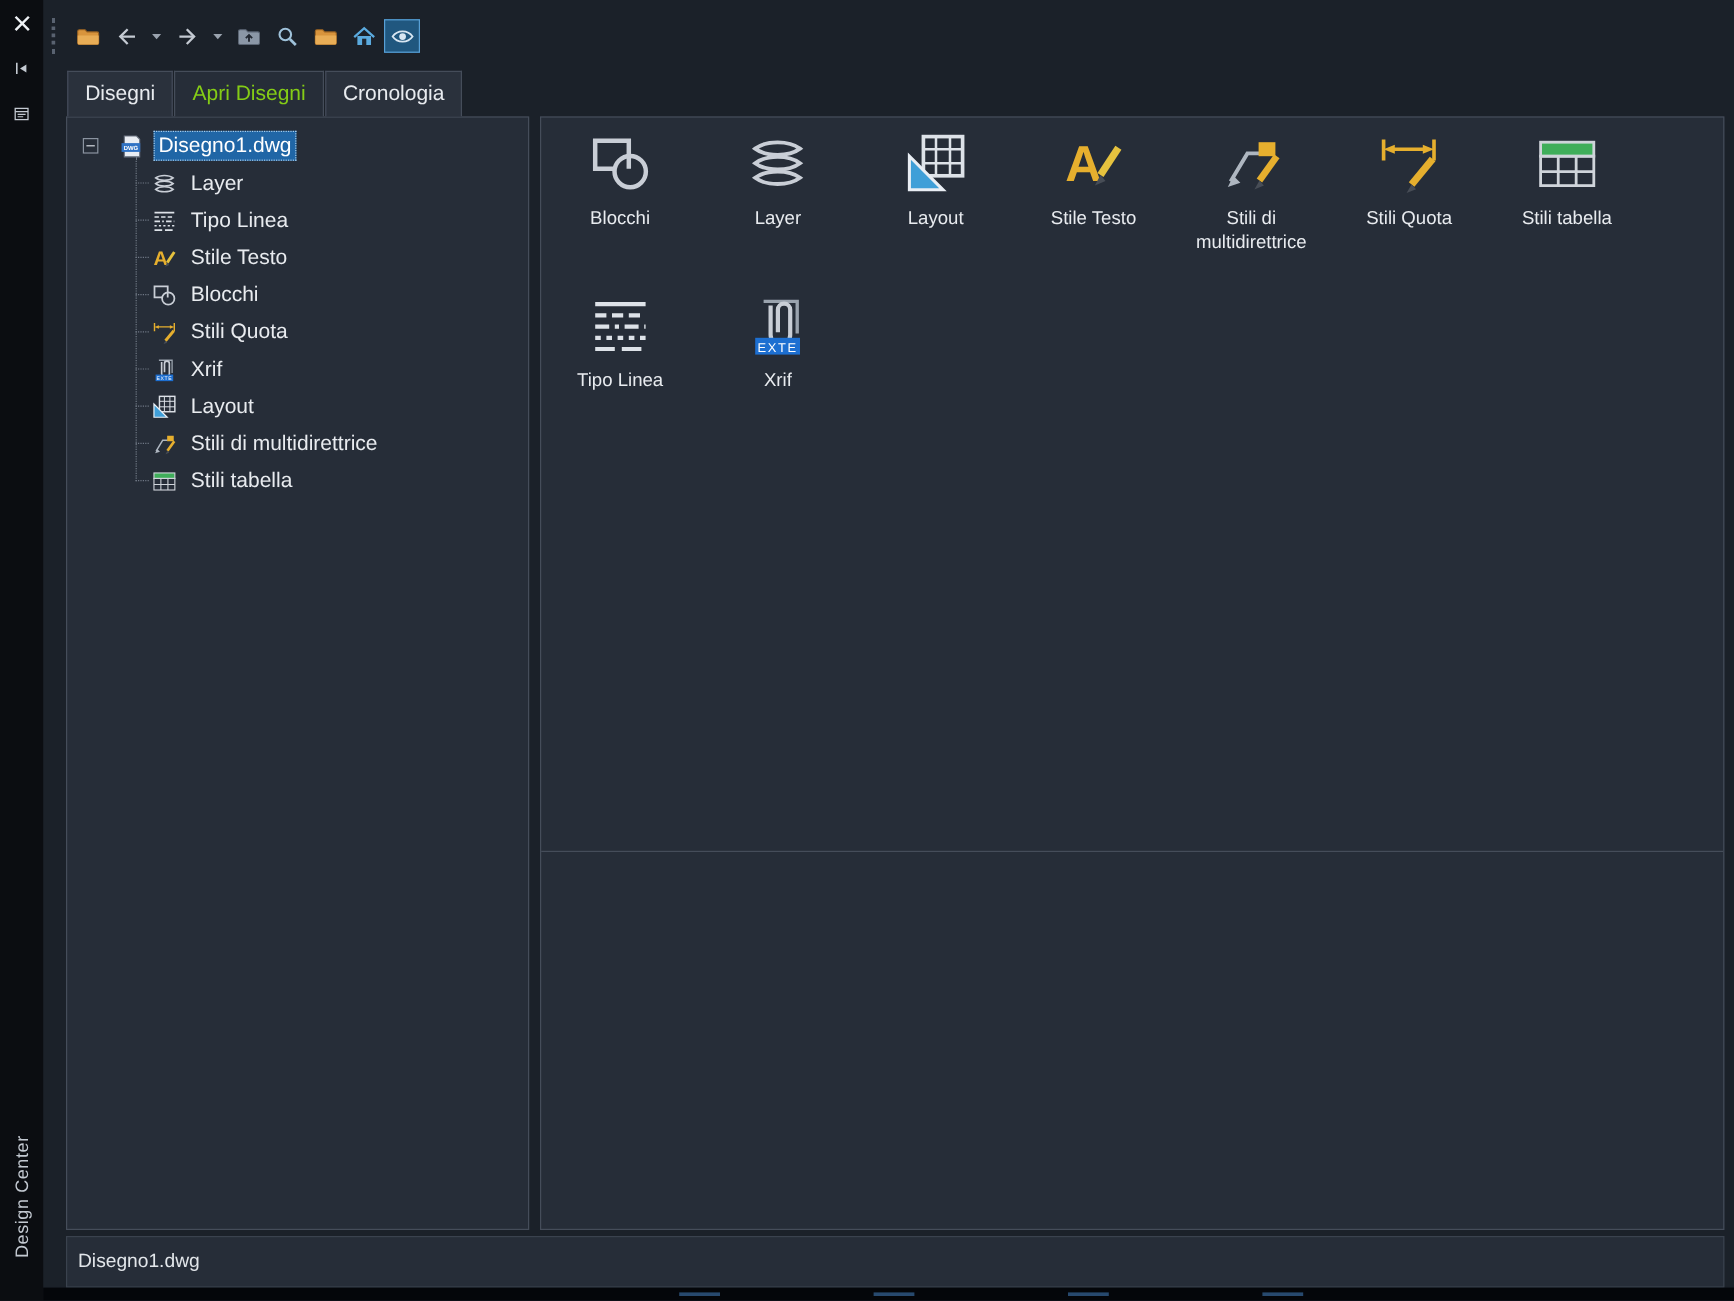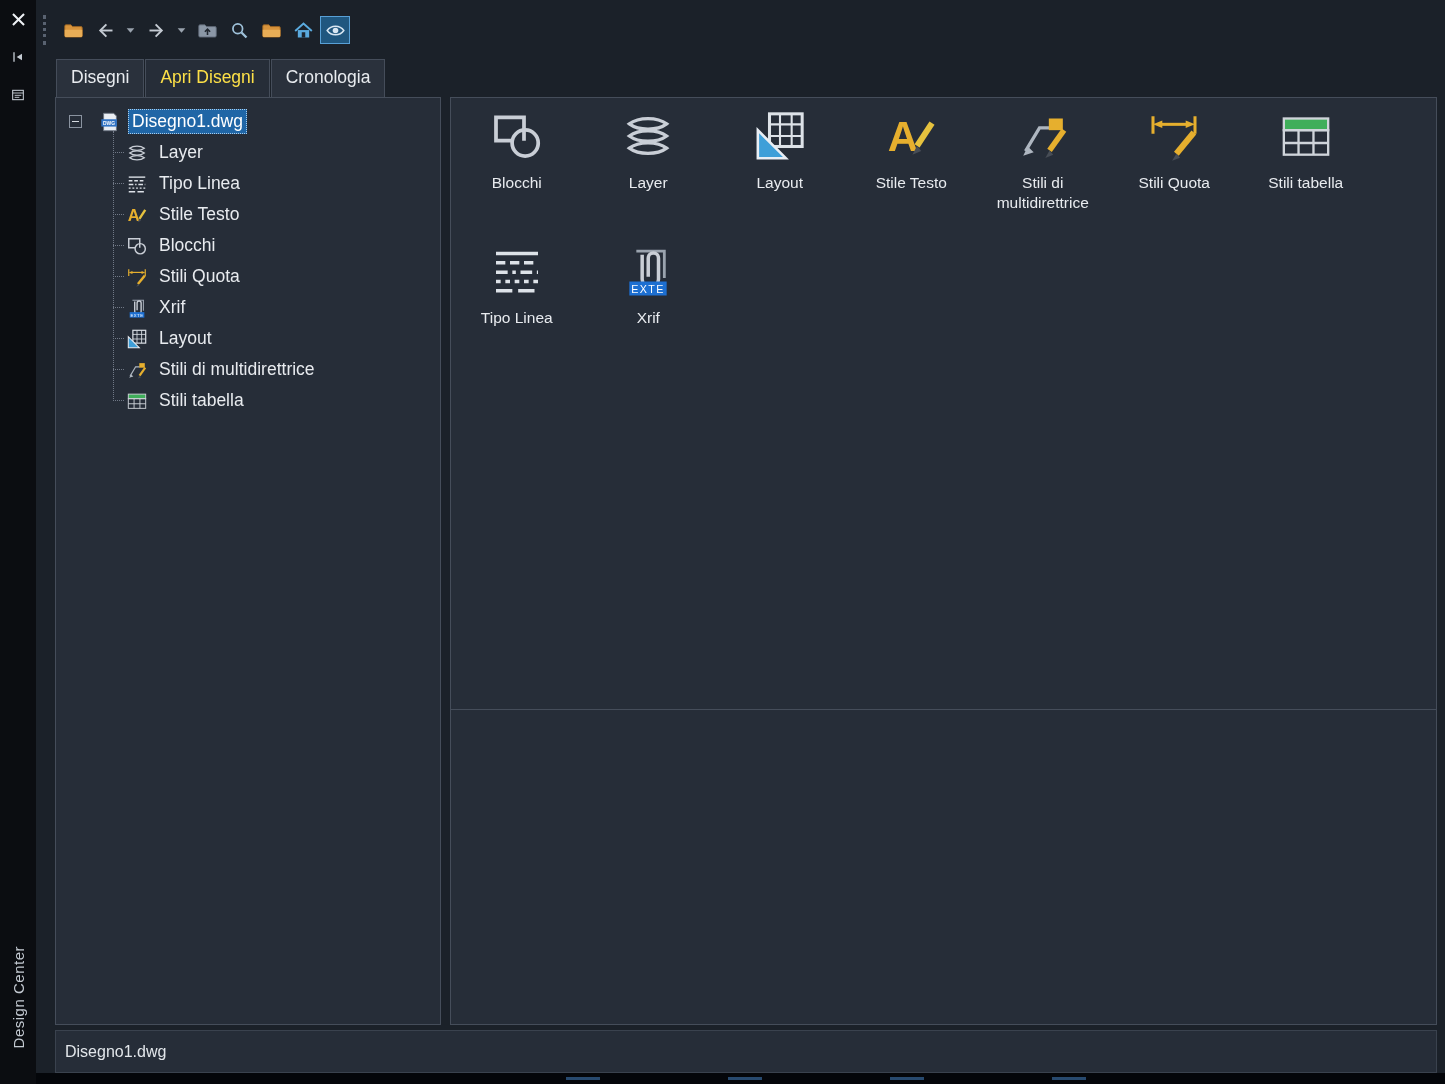--- a/index.html
+++ b/index.html
@@ -21,21 +21,21 @@
   .grip{height:30px;border-left:3px dotted #596270;margin-right:12px}
   .tb-btn{height:28px;min-width:30px;display:flex;align-items:center;justify-content:center;margin-right:2px;border:1px solid transparent;cursor:pointer}
   .tb-btn.caret{min-width:17px}
   .tbi{width:21px;height:21px}
   .tb-btn.caret .tbi{width:13px;height:13px}
   .tb-btn.active-toggle{background:#20577f;border-color:#58a0d6}
 
   
   .tabs{display:flex;align-items:flex-end;height:37px;padding-left:1px}
   .tab{padding:7px 14px 9px;font-size:17.5px;background:#2a313c;border:1px solid #454d5a;border-bottom:none;margin-right:1px;color:#e8ebef;cursor:pointer;position:relative}
-  .tab.active{color:#fde047;background:#262d38;z-index:3}
+  .tab.active{color:#84cc16;background:#262d38;z-index:3}
 
   
   .content{flex:1;display:flex;min-height:0;margin-bottom:5px}
   .tree-panel{width:386px;flex:0 0 386px;background:#262d38;border:1px solid #454d5a;overflow:hidden;padding-top:8px}
   .splitter{width:9px;flex:0 0 9px;cursor:col-resize}
   .right-panel{flex:1;background:#262d38;border:1px solid #454d5a;display:flex;flex-direction:column;min-width:0}
 
   
   .tree{font-size:17.5px}
   .tree-root{display:flex;align-items:center;height:31px;padding-left:13px}

